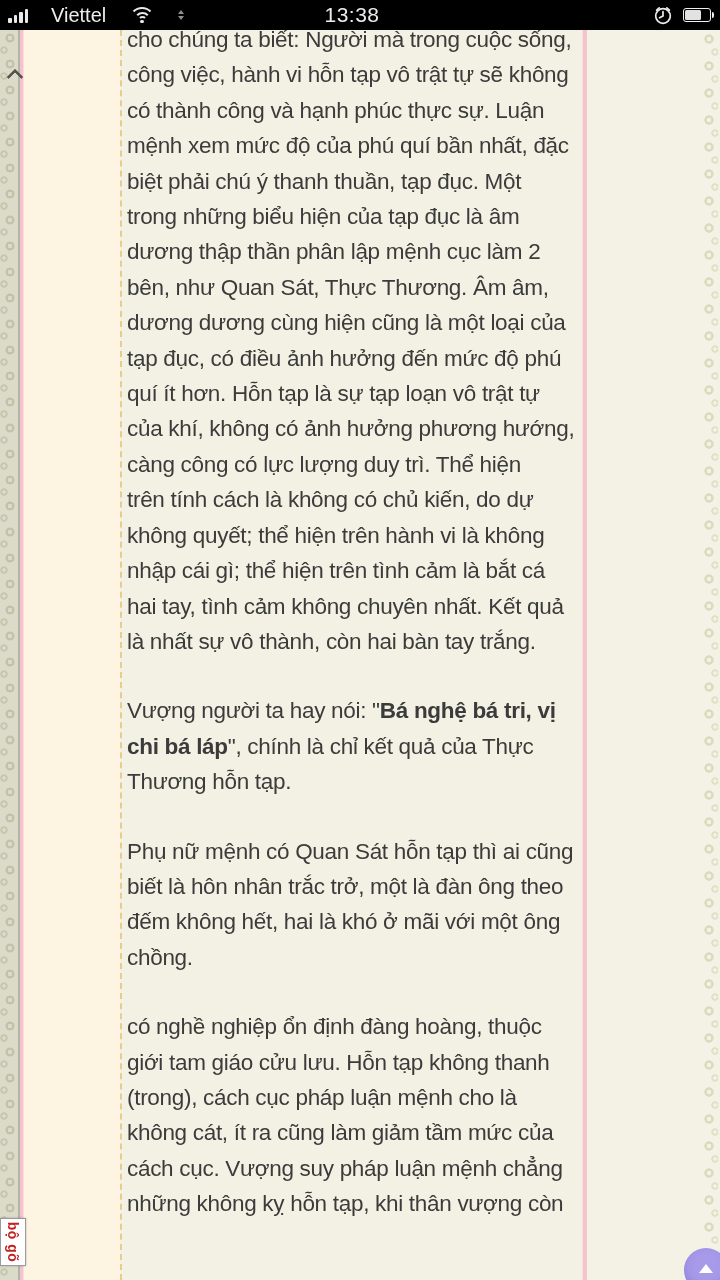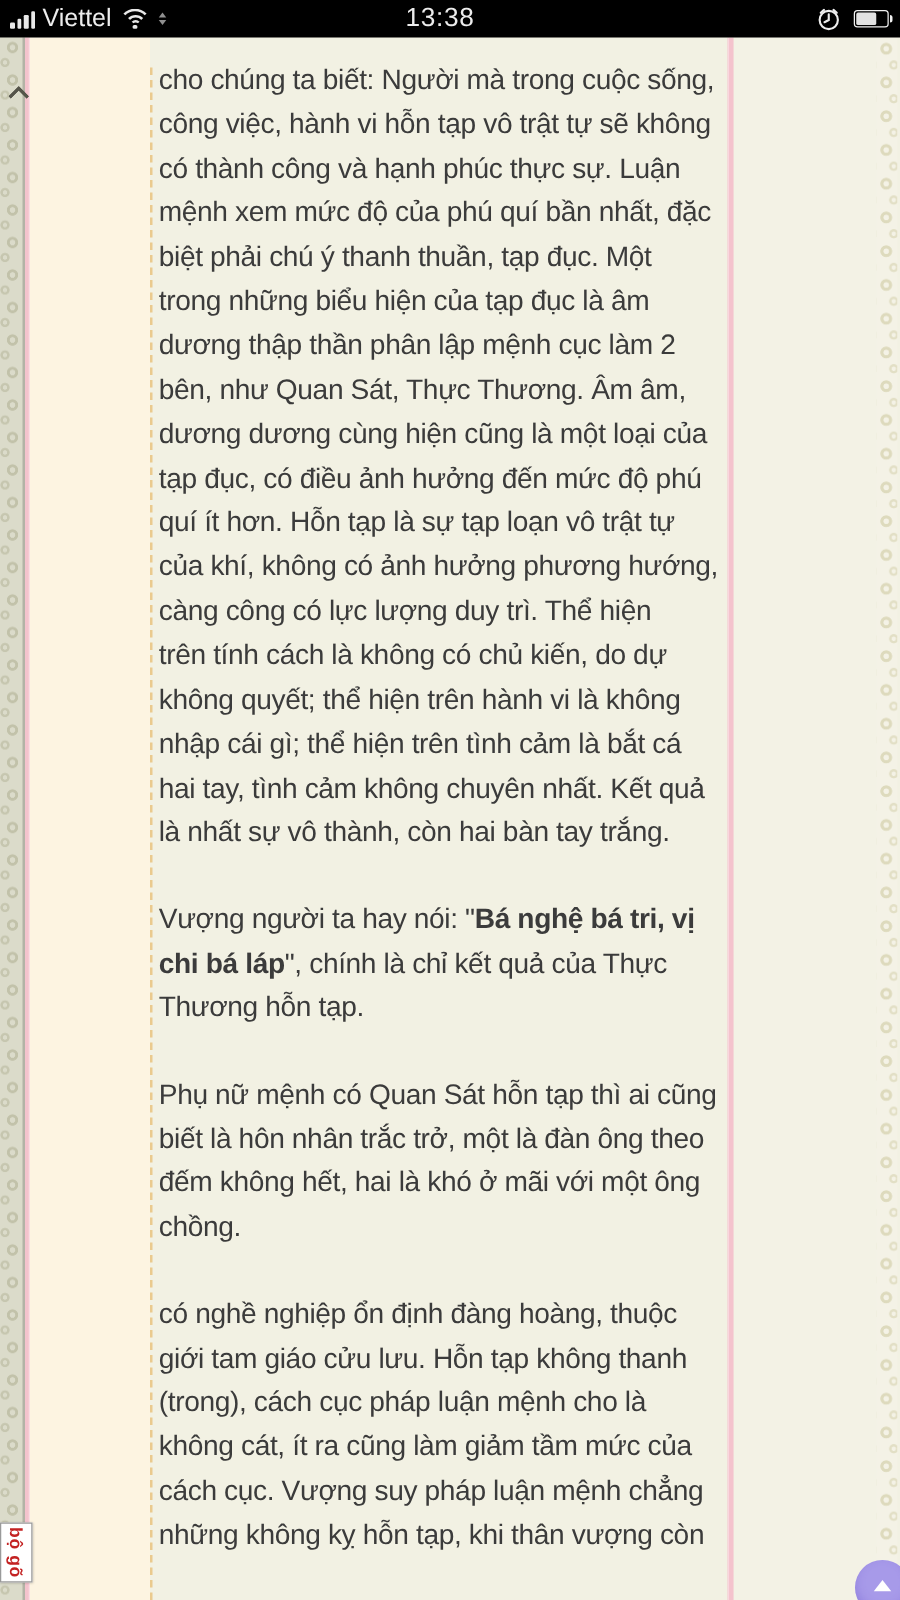--- a/index.html
+++ b/index.html
@@ -7,21 +7,21 @@
   body { font-family:"Liberation Sans","DejaVu Sans",sans-serif; background:#f2f1e3; }
 
   .screen { position:relative; width:720px; height:1280px; overflow:hidden; }
 
   
   .status-bar{
     position:relative; z-index:50; height:30px; background:#000;
     display:flex; align-items:center; justify-content:space-between;
     color:#e9e9e9;
   }
-  .sb-left{ display:flex; align-items:center; gap:6px; padding-left:8px; }
+  .sb-left{ display:flex; align-items:center; gap:23px; padding-left:8px; }
   .sb-right{ display:flex; align-items:center; gap:9px; padding-right:6px; }
   .sb-time{ position:absolute; left:0; right:16px; text-align:center; font-size:21px; letter-spacing:.5px; color:#ececec; }
 
   .signal{ display:flex; align-items:flex-end; gap:2px; height:15px; }
   .signal i{ display:block; width:3.5px; background:#e9e9e9; border-radius:1px; }
   .s1{height:5px}.s2{height:8px}.s3{height:11px}.s4{height:14px}
   .carrier{ font-size:20px; color:#ededed; }
 
   .wifi{ position:relative; width:26px; height:18px; overflow:hidden; }
   .wifi i{ position:absolute; border:2.2px solid transparent; border-top-color:#e9e9e9; border-radius:50%; }
@@ -54,21 +54,20 @@
       radial-gradient(circle at 8px 9px, rgba(210,206,170,0) 2px, rgba(214,210,175,.75) 2.5px 4.4px, rgba(0,0,0,0) 5px),
       radial-gradient(circle at 14px 22px, rgba(210,206,170,0) 1.5px, rgba(214,210,175,.6) 2px 3.4px, rgba(0,0,0,0) 4px);
     background-size:17px 27px;
   }
   .pink-left{ width:4px; background:#f4c3cd; box-shadow:inset -1px 0 0 #fadde3; }
   .gutter-left{ width:96px; background:#fdf4e1; }
   .content{
     width:462px; background:#f2f1e3;
     border-left:2px dashed #eaca8e;
     overflow:hidden;
-    margin-top:24px;
   }
   .pink-right{ width:5px; background:#f4c3cd; box-shadow:inset 1px 0 0 #fadde3; }
   .gutter-right{ width:114px; background:#f3f2e5; }
 
   
   .article{ margin-top:-8px; padding:0 2px 0 5px; color:#3b3b3b;
     font-size:22.5px; line-height:35.4px; letter-spacing:-0.3px; }
   .para{ margin:34px 0; }
   .para:first-child{ margin-top:0; }
   .line{ white-space:nowrap; }

